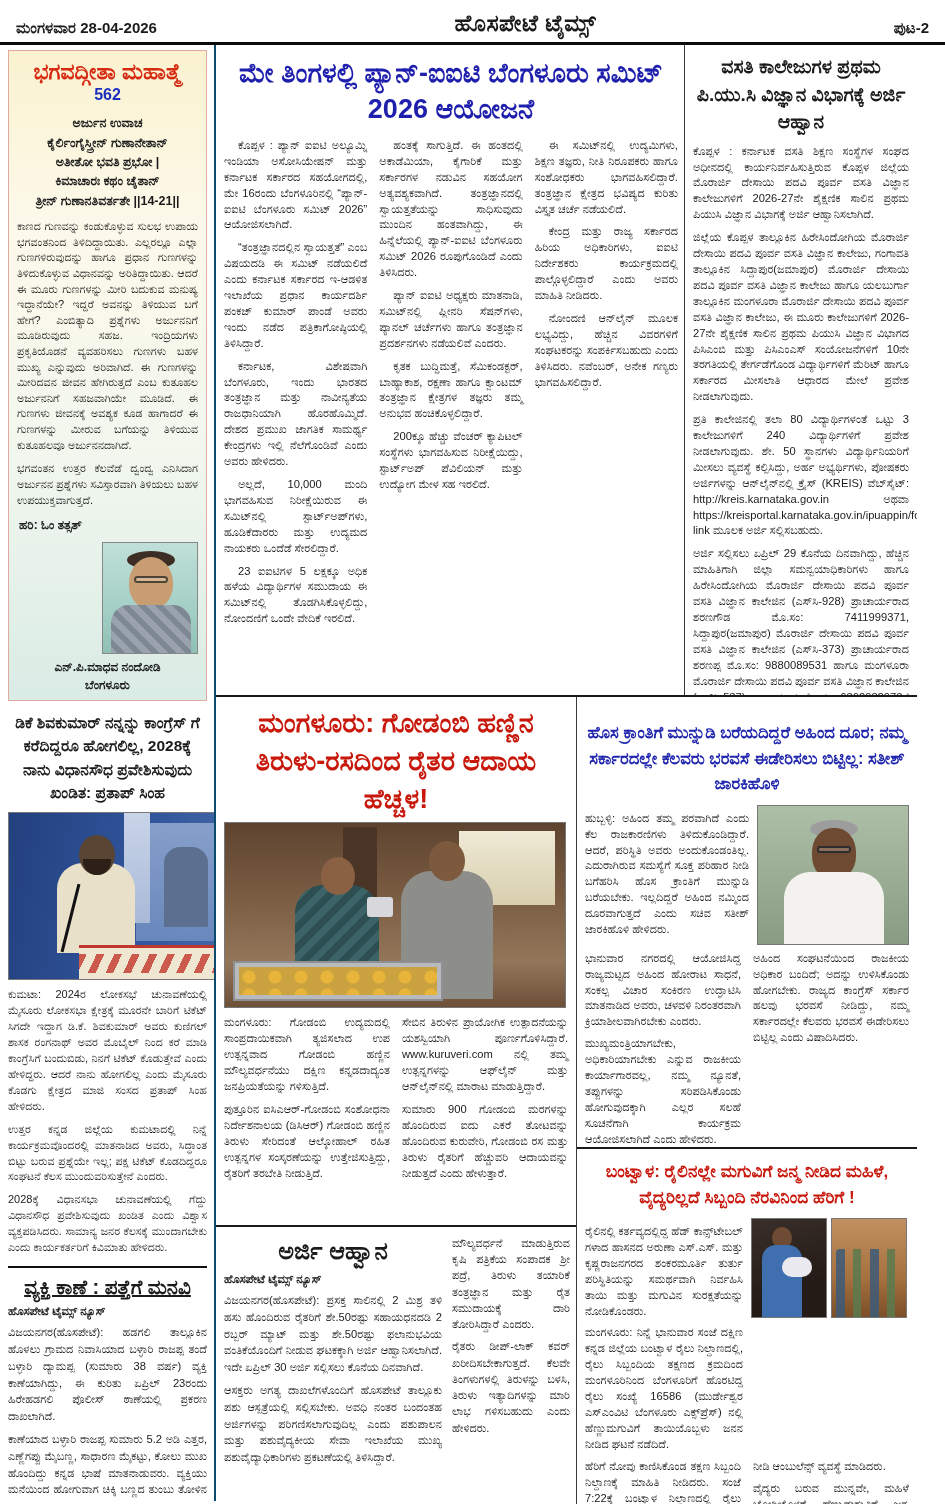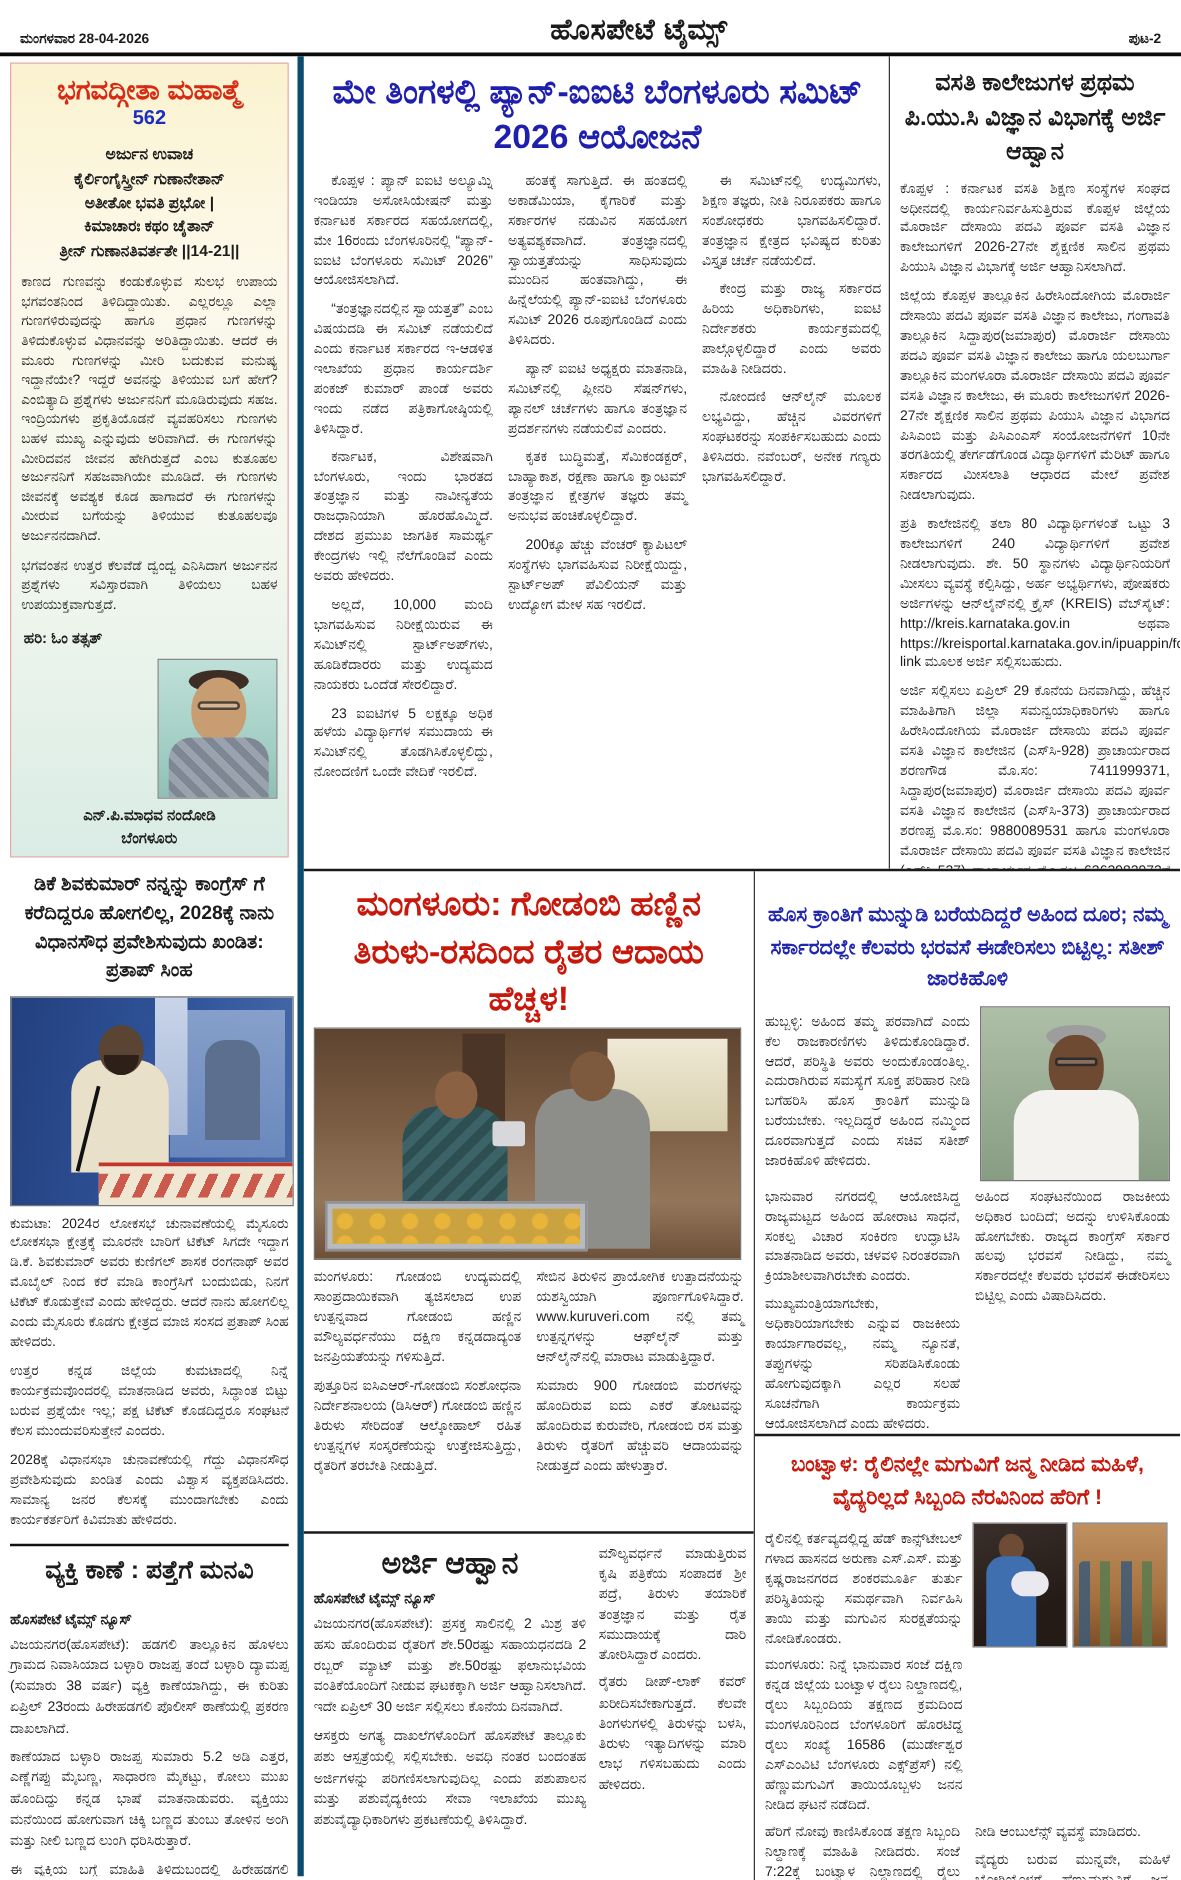--- a/index.html
+++ b/index.html
@@ -1,27 +1,27 @@
 <!DOCTYPE html>
 <html><head>
 <meta charset="utf-8">
 <style>
   * { box-sizing: border-box; margin: 0; padding: 0; }
   body { background:#d9d9d9; font-family:"Liberation Sans", sans-serif; }
   .page { width:945px; height:1504px; margin:0 auto; background:#ffffff; color:#1b1b1b; overflow:hidden; position:relative; }
 
   
   .mast { display:flex; justify-content:space-between; align-items:flex-end; padding:12px 16px 5px 16px; border-bottom:3px solid #0a0a0a; height:45px; }
-  .mast-date, .mast-page { font-size:11px; font-weight:bold; }
+  .mast-date, .mast-page { font-size:15px; font-weight:bold; }
   .mast-title { font-size:23px; font-weight:bold; letter-spacing:.5px; }
 
   .body-cols { display:flex; height:1456px; }
 
   
-  .col-left { width:243px; border-right:5px solid #0c4a6e; padding:5px 7px 0 8px; overflow:hidden; }
+  .col-left { width:216px; border-right:2px solid #0c4a6e; padding:5px 7px 0 8px; overflow:hidden; }
   .gita-box { border:1px solid #e3a8a0; background:linear-gradient(180deg,#faf2cf 0%,#fdf9ea 26%,#f2f7ee 62%,#d9ece5 100%); padding:8px 8px 6px 8px; }
   .gita-title { color:#d62b12; font-size:22px; font-weight:bold; text-align:center; line-height:1.15; }
   .gita-num { color:#1a2fbf; font-size:16px; font-weight:bold; text-align:center; margin:2px 0 10px 0; }
   .verse p { text-align:center; font-weight:bold; font-size:12.5px; line-height:1.55; }
   .gpara { font-size:11px; line-height:1.42; text-align:justify; margin-top:8px; }
   .gsign { font-weight:bold; font-size:12px; margin:10px 0 4px 2px; }
   .gita-foot { display:flex; gap:6px; align-items:flex-end;flex-direction:column; }
   .gita-foot-left { flex:1; }
   .photo-portrait { width:96px; height:112px; border:1px solid #888; position:relative; background:linear-gradient(180deg,#bfe0d8,#9fccC2 70%,#8fbfb4); overflow:hidden; flex:none; }
   .pp-head { position:absolute; left:26px; top:14px; width:44px; height:52px; border-radius:50% 50% 46% 46%; background:#c99d72; }
@@ -38,21 +38,21 @@
   .ps-man { position:absolute; left:48px; top:50px; width:78px; height:90px; border-radius:26px 26px 0 0; background:#e8e0c8; }
   .ps-head { position:absolute; left:70px; top:22px; width:36px; height:40px; border-radius:50%; background:#5a4433; }
   .ps-beard { position:absolute; left:74px; top:46px; width:28px; height:16px; border-radius:0 0 14px 14px; background:#2c2019; }
   .ps-mic { position:absolute; left:60px; top:70px; width:3px; height:70px; background:#111; transform:rotate(14deg); }
   .ps-podium { position:absolute; left:70px; bottom:0; width:157px; height:34px; background:#efe7d2; border-top:3px solid #c2372c; }
   .ps-podium::after { content:""; position:absolute; inset:6px 0 6px 0; background:repeating-linear-gradient(115deg,#c2372c 0 7px,#efe7d2 7px 16px); opacity:.8; }
 
   .dk-body p { font-size:11px; line-height:1.45; text-align:justify; margin-top:7px; }
 
   .missing { border-top:2px solid #111; margin-top:10px; padding-top:4px; border-bottom:4px solid #0a0a0a; padding-bottom:10px; }
-  .missing-head { font-size:20px; font-weight:bold; text-align:center; margin:4px 0 22px 0; }
+  .missing-head { font-size:20px; font-weight:bold; text-align:center; margin:4px 0 6px 0;text-decoration:underline; }
   .dateline { font-weight:bold; font-size:11.5px; margin-bottom:3px; }
   .missing p { font-size:11.2px; line-height:1.5; text-align:justify; margin-top:6px; }
 
   
   .super-right { width:701px; display:flex; flex-direction:column; }
   .row1 { display:flex; height:652px; border-bottom:2px solid #1a1a1a; }
   .main-art { width:468px; padding:4px 6px 0 8px; overflow:hidden; }
   .main-head { color:#1f1fae; font-size:27px; font-weight:bold; text-align:center; line-height:1.35; padding:6px 4px 10px 4px; }
   .story3 { display:flex; gap:12px; height:548px; overflow:hidden; }
   .story3 .scol { flex:1; }

